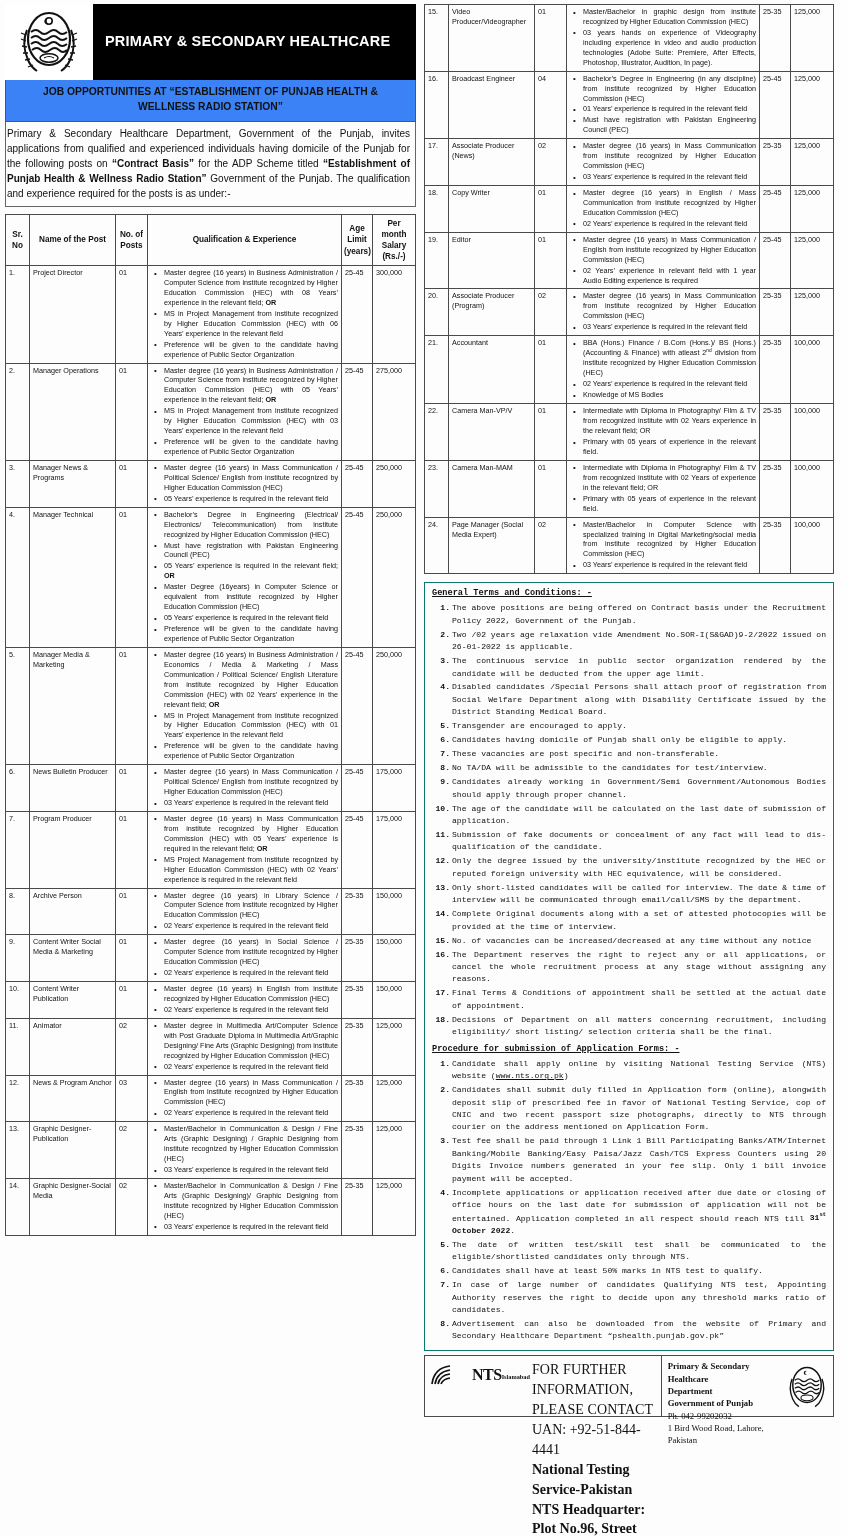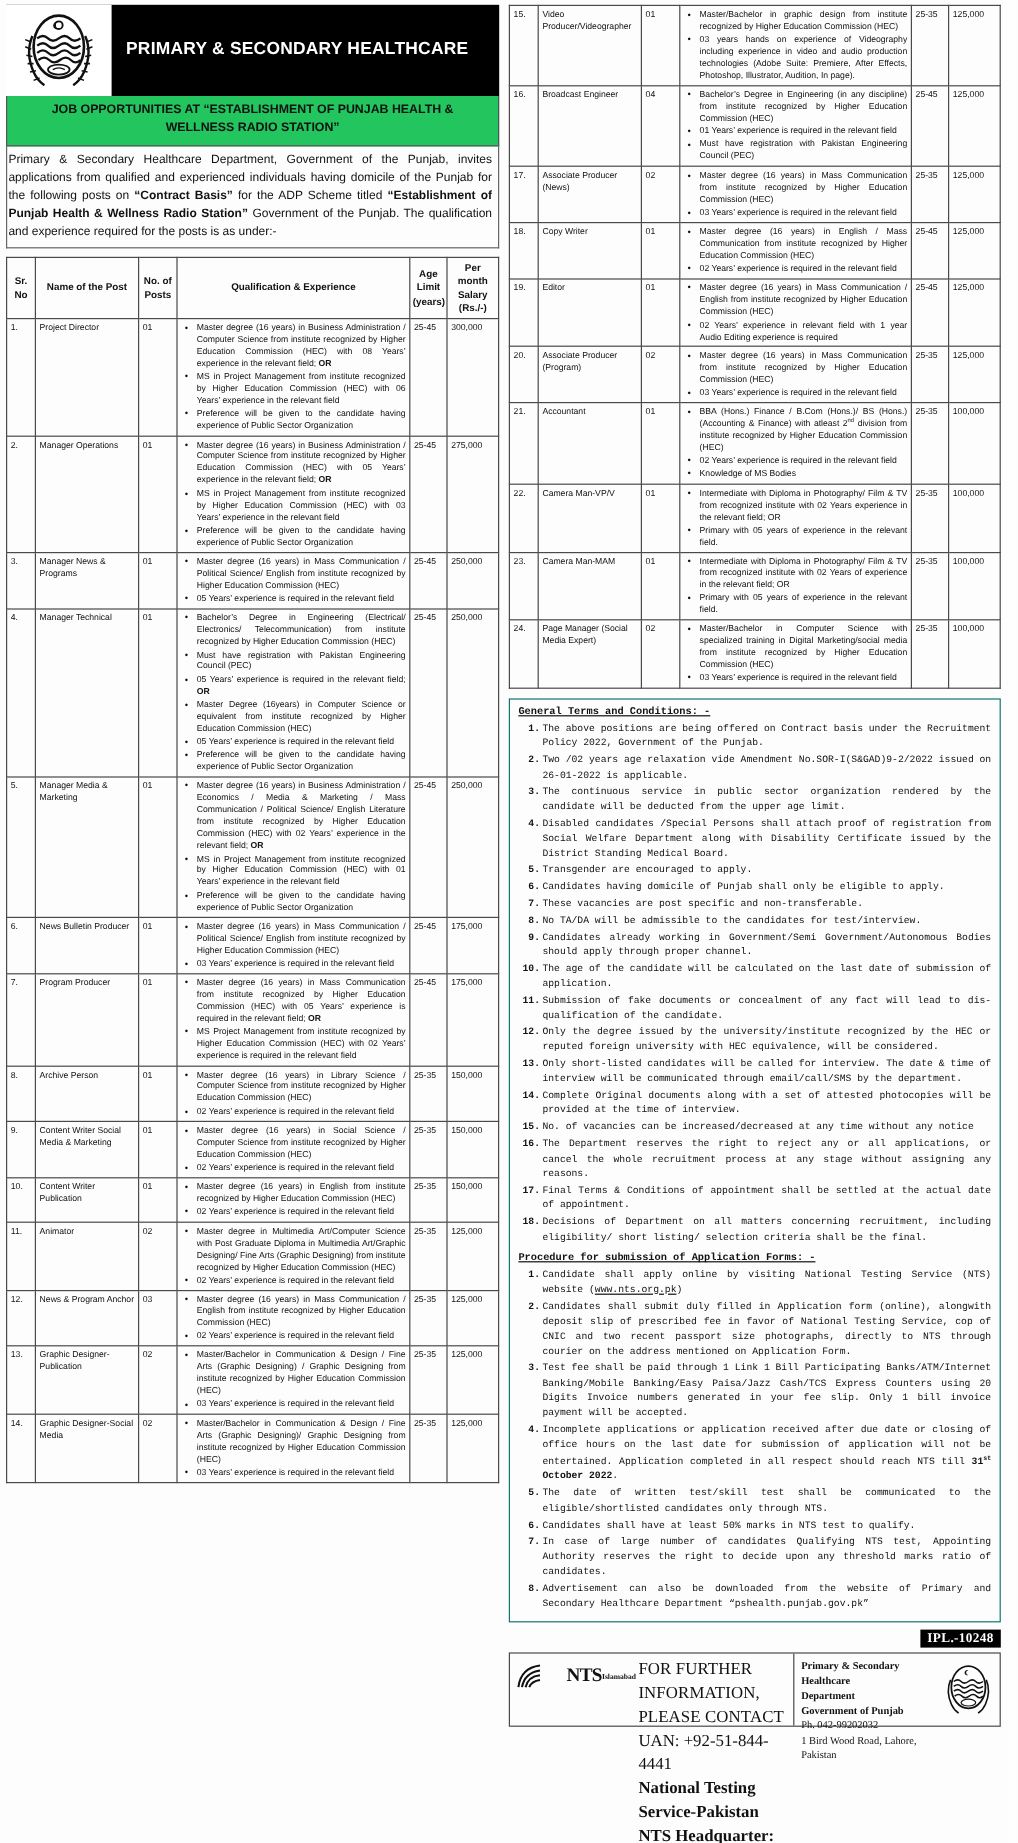--- a/index.html
+++ b/index.html
@@ -46,21 +46,21 @@
     display: flex; flex-direction: column; justify-content: center;
     padding-left: 12px;
   }
   .hdr-titles div {
     font-weight: bold;
     font-size: 14.5px;
     letter-spacing: 0.2px;
     line-height: 1.5;
   }
   .hdr-sub {
-    background: #22c55e;
+    background: #3b82f6;
     border: 1px solid #555;
     border-top: none;
     text-align: center;
     font-weight: bold;
     font-size: 10.3px;
     padding: 5px 28px 6px 28px;
     line-height: 1.45;
   }
   .hdr-para {
     border: 1px solid #666;
@@ -630,23 +630,20 @@
           <li>Candidates shall submit duly filled in Application form (online), alongwith deposit slip of prescribed fee in favor of National Testing Service, cop of CNIC and two recent passport size photographs, directly to NTS through courier on the address mentioned on Application Form.</li>
           <li>Test fee shall be paid through 1 Link 1 Bill Participating Banks/ATM/Internet Banking/Mobile Banking/Easy Paisa/Jazz Cash/TCS Express Counters using 20 Digits Invoice numbers generated in your fee slip. Only 1 bill invoice payment will be accepted.</li>
           <li>Incomplete applications or application received after due date or closing of office hours on the last date for submission of application will not be entertained. Application completed in all respect should reach NTS till <b>31<sup>st</sup> October 2022</b>.</li>
           <li>The date of written test/skill test shall be communicated to the eligible/shortlisted candidates only through NTS.</li>
           <li>Candidates shall have at least 50% marks in NTS test to qualify.</li>
           <li>In case of large number of candidates Qualifying NTS test, Appointing Authority reserves the right to decide upon any threshold marks ratio of candidates.</li>
           <li>Advertisement can also be downloaded from the website of Primary and Secondary Healthcare Department “pshealth.punjab.gov.pk”</li>
         </ol>
     </div>
 
-    <div class="ipl-wrap">
-      <span class="ipl">IPL.-10248</span>
-    </div>
 
     <div class="footer">
       <div class="foot-left">
         <div class="nts-logo">
           <svg width="44" height="22" viewBox="0 0 44 22" aria-hidden="true">
             <g fill="none" stroke="#111" stroke-width="1.7">
               <path d="M4 20 q2 -16 18 -18"></path>
               <path d="M7 20 q2 -12 15 -14"></path>
               <path d="M10 20 q2 -9 12 -10"></path>
               <path d="M13 20 q2 -5 9 -6"></path>

